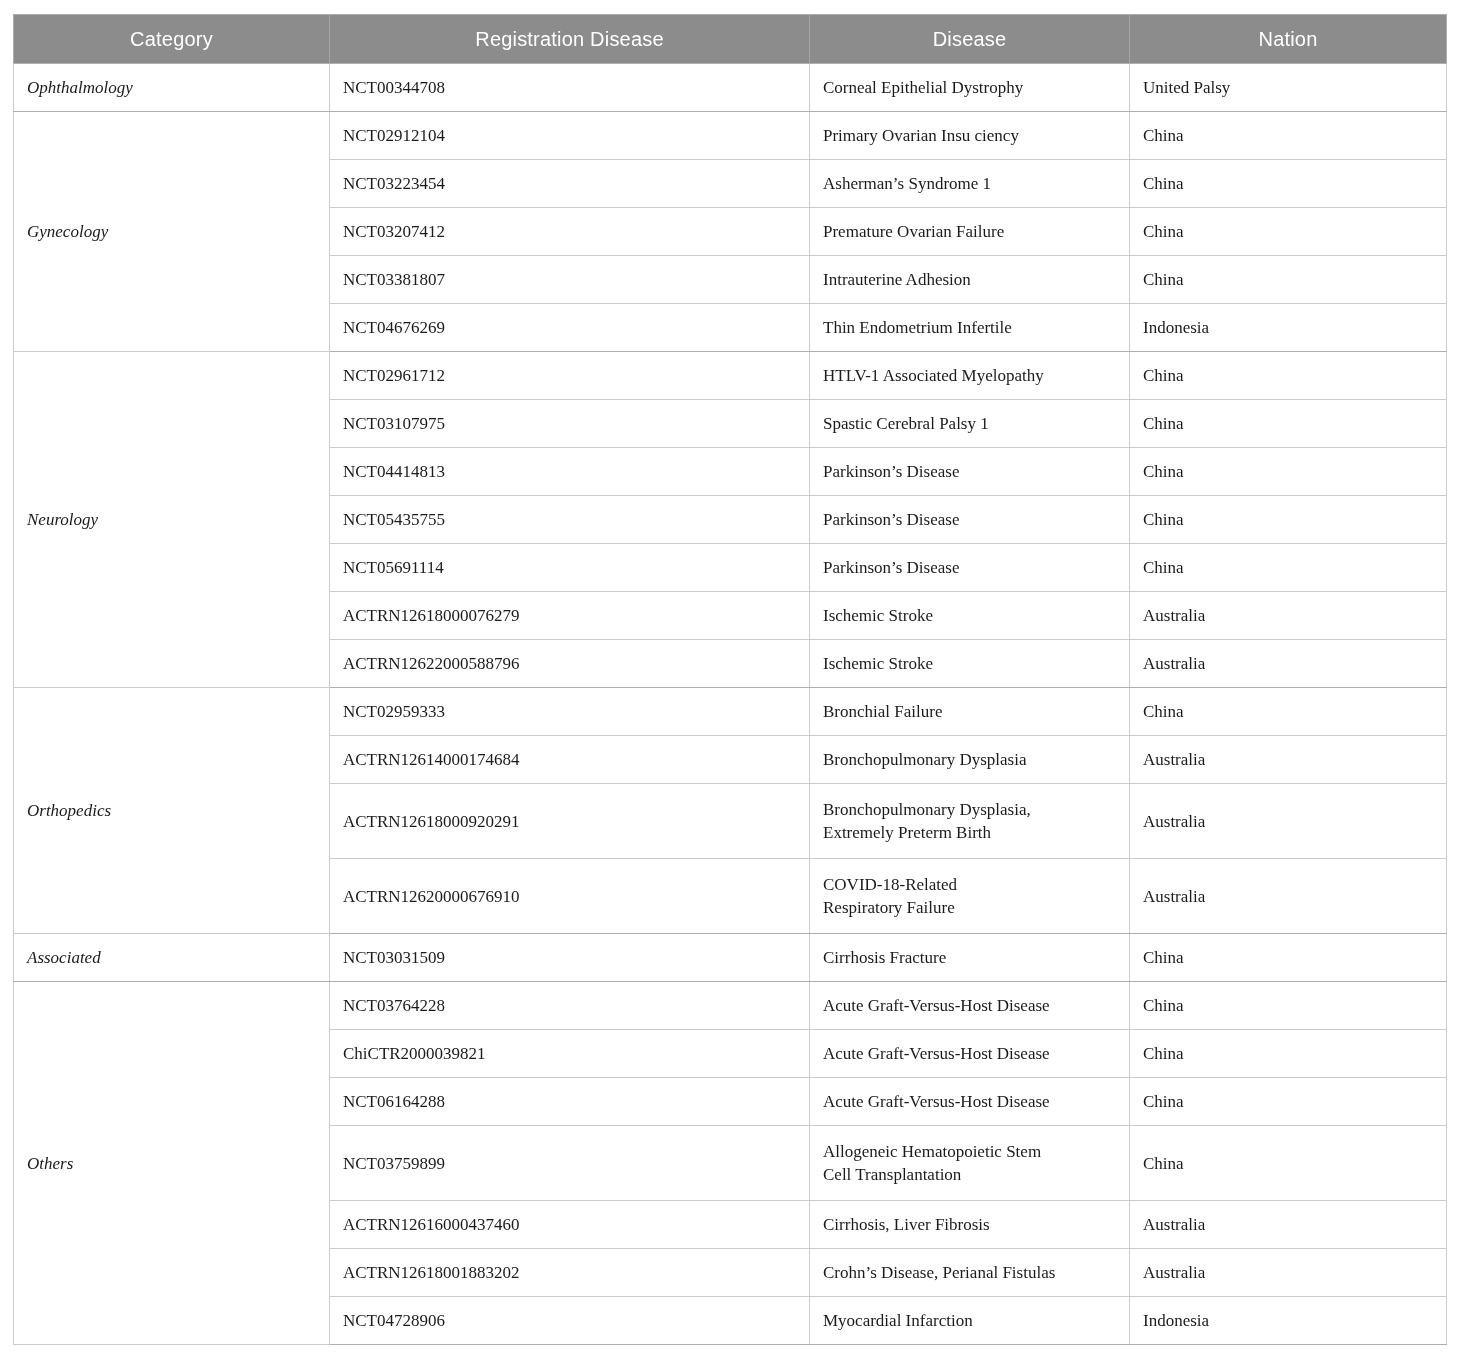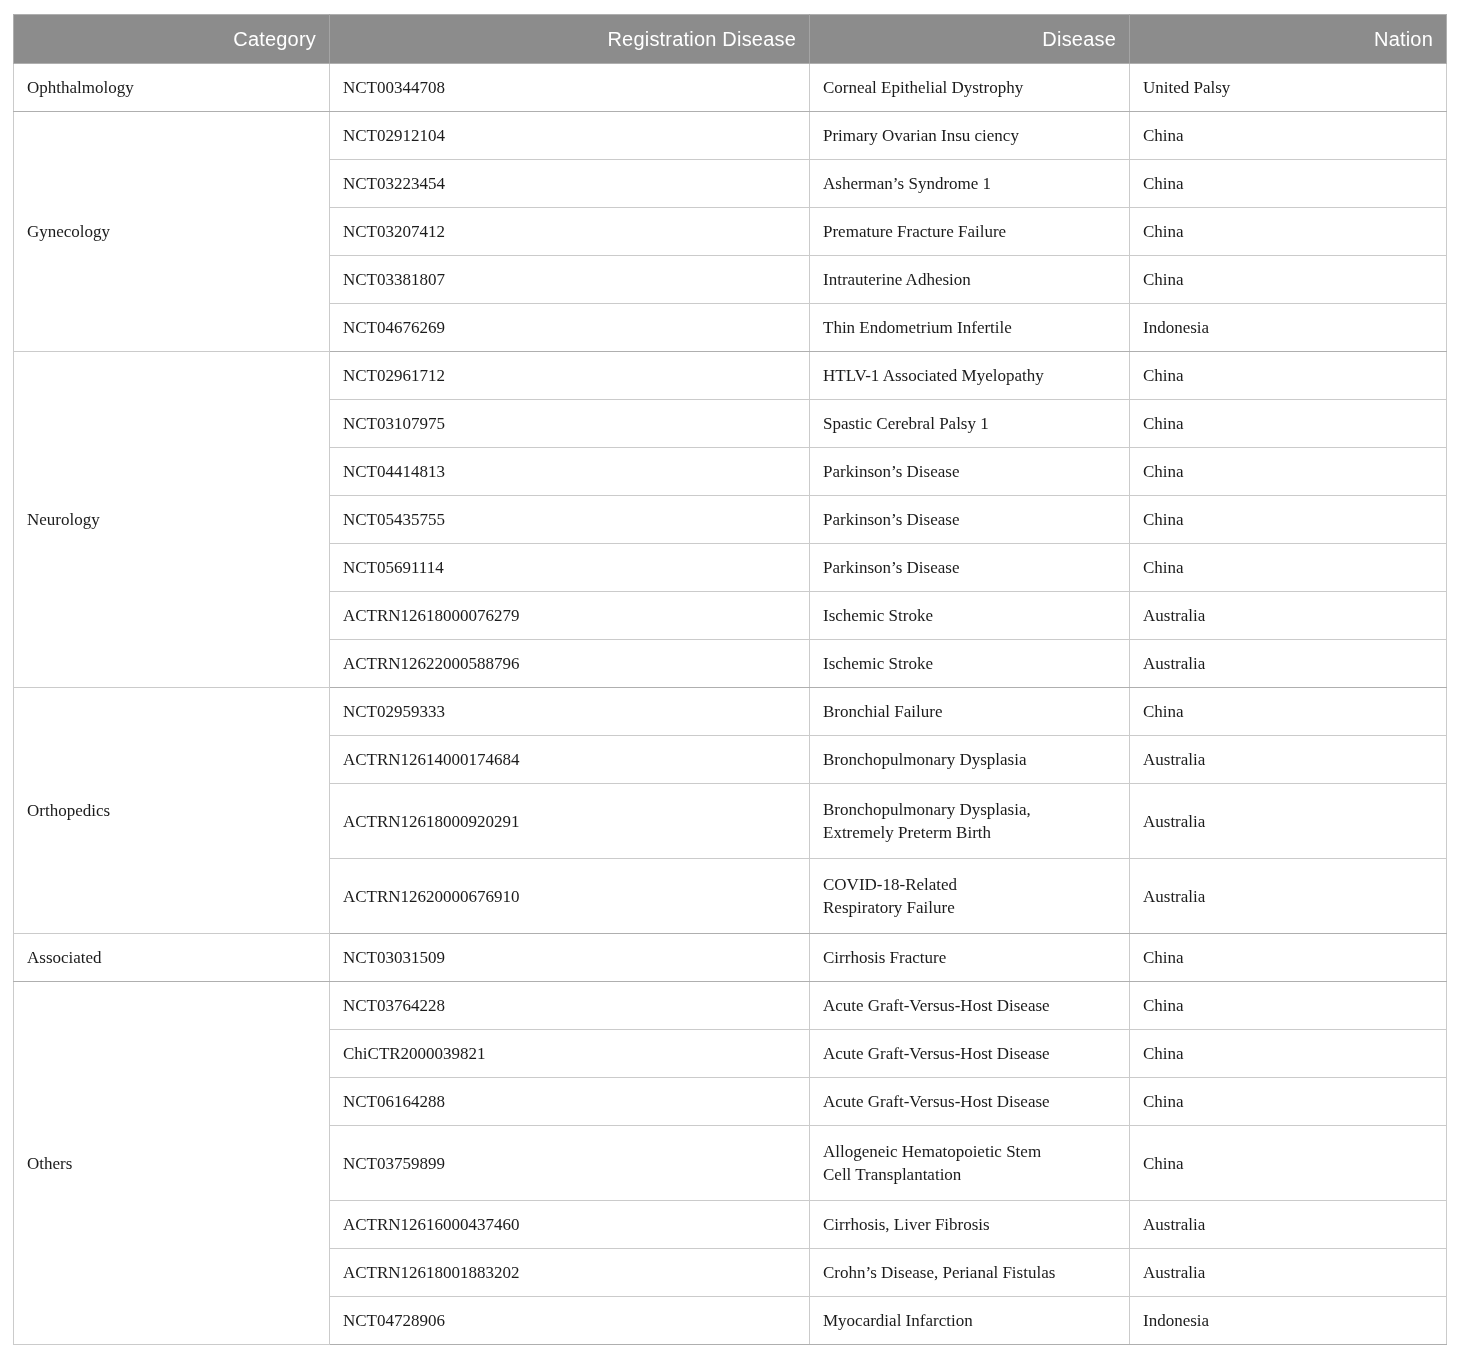--- a/index.html
+++ b/index.html
@@ -33,41 +33,41 @@
   col.c-nation { width: 317px; }
 
   thead th {
     background: var(--header-bg);
     color: var(--header-text);
     font-family: "Liberation Sans", "DejaVu Sans", sans-serif;
     font-size: 20px;
     line-height: 22px;
     font-weight: 400;
     letter-spacing: 0.2px;
-    text-align: right;
+    text-align: center;
     padding: 13px 13px;
     border-bottom: 1px solid var(--group-border);
     border-left: 1px solid var(--header-divider);
   }
   thead th:first-child { border-left: none; }
 
   tbody td {
     font-family: "Liberation Serif", "DejaVu Serif", serif;
     font-size: 17px;
     line-height: 23px;
     color: var(--body-text);
     background: #ffffff;
     vertical-align: middle;
     text-align: left;
     padding: 12px 13px;
     border: 1px solid var(--row-border);
     overflow: hidden;
   }
   tbody tr.group-end td { border-bottom: 1px solid var(--group-border); }
-  tbody td.cat { vertical-align: middle; }
+  tbody td.cat { vertical-align: middle; font-style: italic; }
   tbody td.disease { white-space: pre-line; }
   tbody td.multiline { padding-top: 14px; padding-bottom: 14px; }
 </style>
 </head>
 <body>
 
 <div class="page">
   <table class="trials">
     <colgroup>
       <col class="c-category">
@@ -96,21 +96,21 @@
           <td class="disease">Primary Ovarian Insu ciency</td>
           <td>China</td>
         </tr>
         <tr>
           <td>NCT03223454</td>
           <td class="disease">Asherman’s Syndrome 1</td>
           <td>China</td>
         </tr>
         <tr>
           <td>NCT03207412</td>
-          <td class="disease">Premature Fracture Failure</td>
+          <td class="disease">Premature Ovarian Failure</td>
           <td>China</td>
         </tr>
         <tr>
           <td>NCT03381807</td>
           <td class="disease">Intrauterine Adhesion</td>
           <td>China</td>
         </tr>
         <tr class="group-end">
           <td>NCT04676269</td>
           <td class="disease">Thin Endometrium Infertile</td>

